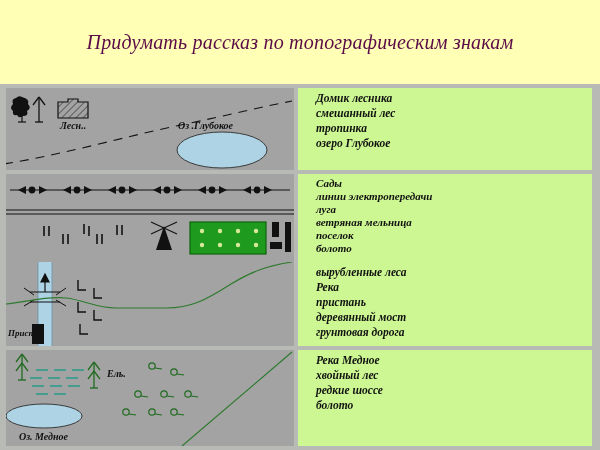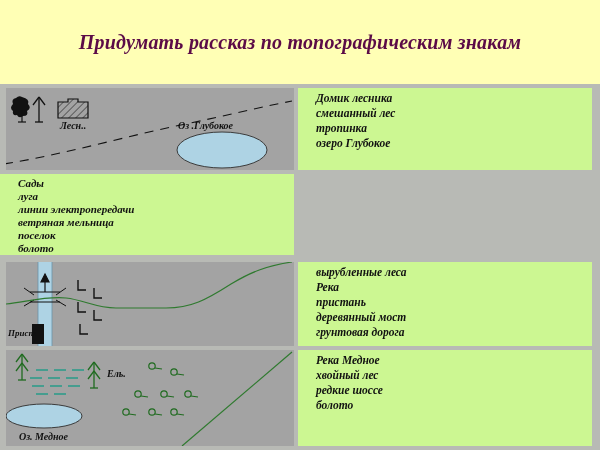--- a/index.html
+++ b/index.html
@@ -15,36 +15,36 @@
     position:absolute;inset:0;
     background:#ffffb5;
   }
   
   .title-bar{
     position:absolute;left:0;top:0;width:600px;height:84px;
     display:flex;align-items:center;justify-content:center;
   }
   .title-text{
     font-size:20px;
-    font-weight:bold;
+    font-weight:normal;
     font-style:italic;
     color:#5b0b47;
     letter-spacing:.2px;
     white-space:nowrap;
     text-align:center;
     font-family:"Liberation Serif", serif;
   }
   
   .board{
     position:absolute;left:0;top:84px;width:600px;height:366px;
     background:#b8bab5;
   }
   .row{position:absolute;left:0;width:600px;display:flex;}
   .row-1{top:4px;height:82px;}
-  .row-2{top:90px;height:109px;flex-direction:column;}
+  .row-2{top:90px;height:109px;}
   .row-3{top:178px;height:84px;}
   .row-4{top:266px;height:96px;}
 
   .map-cell{
     position:relative;
     width:288px;margin-left:6px;margin-right:4px;
     background:#a3a3a3;
     overflow:hidden;
   }
   .legend-cell{
@@ -198,22 +198,22 @@
           <g fill="#111">
             <rect x="266" y="48" width="7" height="15"></rect>
             <rect x="264" y="68" width="12" height="7"></rect>
             <rect x="279" y="48" width="6" height="30"></rect>
           </g>
         </svg>
       </div>
       <div class="legend-cell">
         <ul class="legend-list tight">
           <li>Сады</li>
+          <li>линии электропередачи</li>
           <li>луга</li>
-          <li>линии электропередачи</li>
           <li>ветряная мельница</li>
           <li>поселок</li>
           <li>болото</li>
         </ul>
       </div>
     </div>
 
     <div class="row row-3">
       <div class="map-cell">
         <svg class="map-svg" width="288" height="84" viewBox="0 0 288 84">

